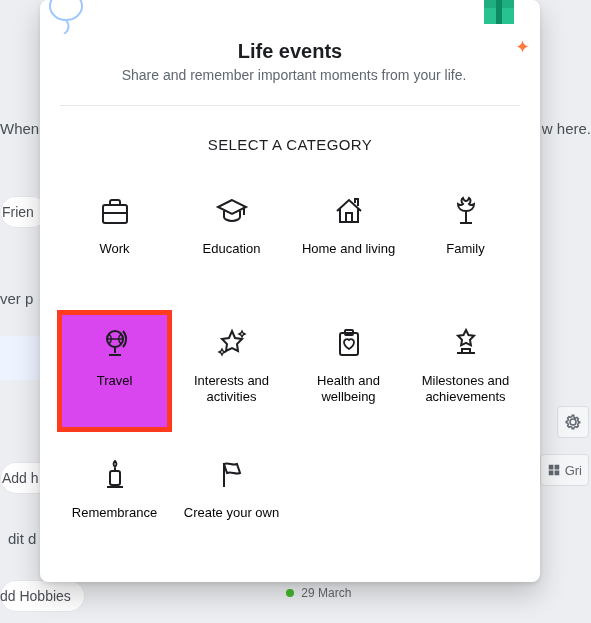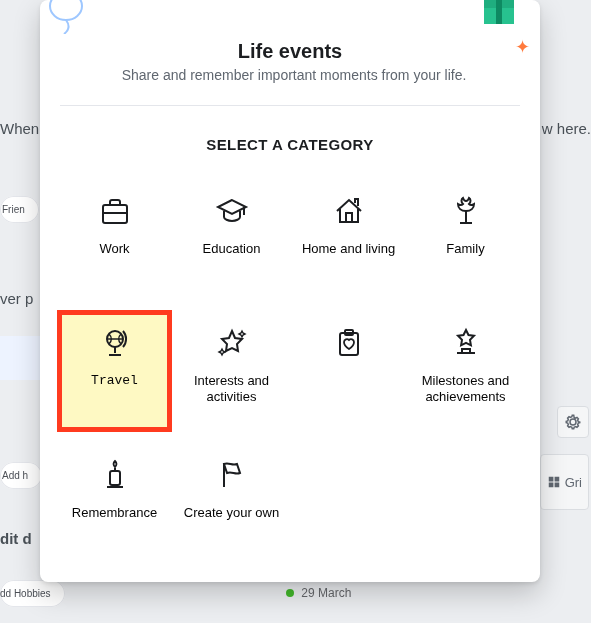--- a/index.html
+++ b/index.html
@@ -1,53 +1,53 @@
 <!DOCTYPE html>
 <html><head>
 <meta charset="utf-8">
 <style>
   html,body{margin:0;padding:0;font-family:-apple-system,BlinkMacSystemFont,"Segoe UI",Helvetica,Arial,sans-serif;background:#f0f2f5;color:#1c1e21;}
   .page{position:relative;width:591px;height:623px;overflow:hidden;}
   .bg-panel{position:absolute;inset:0;background:#eceef1;}
   .bg-text{position:absolute;color:#495057;font-size:15px;white-space:nowrap;}
-  .bg-pill{position:absolute;background:#fff;border-radius:20px;padding:8px 14px;font-size:10px;color:#4b4f56;box-shadow:0 0 0 1px #e4e6eb inset;}
+  .bg-pill{position:absolute;background:#fff;border-radius:20px;padding:8px 14px;font-size:14px;color:#4b4f56;box-shadow:0 0 0 1px #e4e6eb inset;}
   .bg-tag{position:absolute;font-size:12px;color:#65676b;}
   .bg-dot{position:absolute;width:8px;height:8px;border-radius:50%;background:#42b72a;}
   .gear{position:absolute;right:2px;top:406px;width:30px;height:30px;background:#f5f6f7;border:1px solid #dadde1;border-radius:4px;display:flex;align-items:center;justify-content:center;color:#606770;}
-  .gridbtn{position:absolute;right:2px;top:454px;height:30px;background:#f5f6f7;border:1px solid #dadde1;border-radius:4px;display:flex;align-items:center;padding:12px 6px;gap:4px;color:#606770;font-size:13px;}
+  .gridbtn{position:absolute;right:2px;top:454px;height:30px;background:#f5f6f7;border:1px solid #dadde1;border-radius:4px;display:flex;align-items:center;padding:0 6px;gap:4px;color:#606770;font-size:13px;}
   .modal{position:absolute;left:40px;top:0;width:500px;height:582px;background:#fff;border-radius:8px;box-shadow:0 12px 28px rgba(0,0,0,.2),0 2px 4px rgba(0,0,0,.1);overflow:hidden;}
   .hero{height:24px;position:relative;}
   .hero-left{position:absolute;left:8px;bottom:-10px;}
   .hero-right{position:absolute;right:18px;top:-6px;}
   .title{text-align:center;font-size:20px;font-weight:700;margin-top:16px;}
   .subtitle{text-align:center;font-size:14px;color:#606770;margin-top:4px;padding-left:8px;}
   .divider{height:1px;background:#e4e6eb;margin:22px 20px 0;}
-  .select-heading{text-align:center;font-size:15px;font-weight:700;letter-spacing:.4px;margin-top:30px;color:#1c1e21;}
+  .select-heading{text-align:center;font-size:15px;font-weight:400;letter-spacing:.4px;margin-top:30px;color:#1c1e21;}
   .grid{display:grid;grid-template-columns:repeat(4,1fr);gap:16px 8px;padding:28px 20px 20px;}
   .tile{display:flex;flex-direction:column;align-items:center;justify-content:flex-start;text-align:center;cursor:pointer;border-radius:8px;padding:10px 4px 6px;min-height:100px;}
-  .tile.highlight{background:#fef9c3;outline:5px solid #ff3b1f;outline-offset:-2px;border-radius:0;font-family:Liberation Mono, monospace;}
+  .tile.highlight{background:#d946ef;outline:5px solid #ff3b1f;outline-offset:-2px;border-radius:0;}
   .ico{width:40px;height:40px;display:flex;align-items:center;justify-content:center;color:#1c1e21;}
   .ico svg{width:36px;height:36px;}
   .tlabel{font-size:13px;color:#050505;margin-top:10px;line-height:1.25;min-height:32px;}
   .plus{position:absolute;right:10px;top:36px;color:#ff7a3d;font-size:18px;}
   .bluebar{position:absolute;left:0;top:336px;width:40px;height:44px;background:#edf3ff;}
 </style>
 </head>
 <body>
 
 <div class="page">
   <div class="bg-panel"></div>
 
   <div class="bg-text" style="left:0;top:120px;">When y</div>
   <div class="bg-text" style="right:0;top:120px;">w here.</div>
   <div class="bg-pill" style="left:0;top:196px;padding-left:2px;">Frien</div>
   <div class="bg-text" style="left:0;top:290px;">ver p</div>
   <div class="bluebar"></div>
   <div class="bg-pill" style="left:0;top:462px;padding-left:2px;">Add h</div>
-  <div class="bg-text" style="left:0;top:530px;font-weight:bold;">dit d</div>
+  <div class="bg-text" style="left:8px;top:530px;">dit d</div>
   <div class="bg-pill" style="left:0;top:580px;padding-left:0;">dd Hobbies</div>
 
   <div class="gear">
     <svg viewBox="0 0 24 24" width="18" height="18">
         <path fill="none" stroke="currentColor" stroke-width="2" d="M12 8a4 4 0 100 8 4 4 0 000-8zm9 4l-2-.5-.8-2 1-1.8-1.9-1.9-1.8 1-2-.8L13 3h-2l-.5 2-2 .8-1.8-1L4.8 6.7l1 1.8-.8 2L3 11v2l2 .5.8 2-1 1.8 1.9 1.9 1.8-1 2 .8.5 2h2l.5-2 2-.8 1.8 1 1.9-1.9-1-1.8.8-2 2-.5z"></path>
       </svg>
   </div>
   <div class="gridbtn">
     <svg viewBox="0 0 24 24" width="14" height="14">
         <path fill="currentColor" d="M3 3h8v8H3zm10 0h8v8h-8zM3 13h8v8H3zm10 0h8v8h-8z"></path>
@@ -127,20 +127,21 @@
             </svg>
           </div>
           <div class="tlabel">Interests and activities</div>
         </div>
         <div class="tile">
           <div class="ico">
             <svg viewBox="0 0 36 36">
               <use href="#i-clipboard-heart"></use>
             </svg>
           </div>
+          <div class="tlabel">Health and wellbeing</div>
         </div>
         <div class="tile">
           <div class="ico">
             <svg viewBox="0 0 36 36">
               <use href="#i-star-podium"></use>
             </svg>
           </div>
           <div class="tlabel">Milestones and achievements</div>
         </div>
         <div class="tile">

